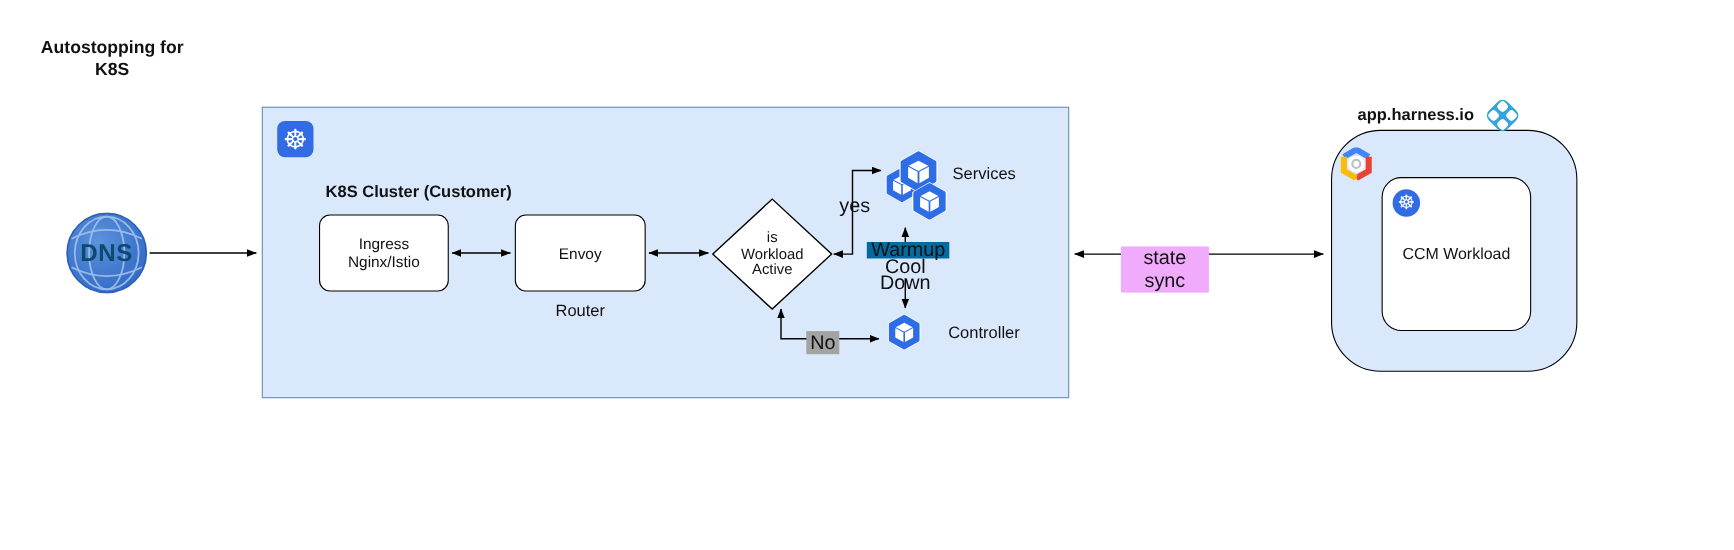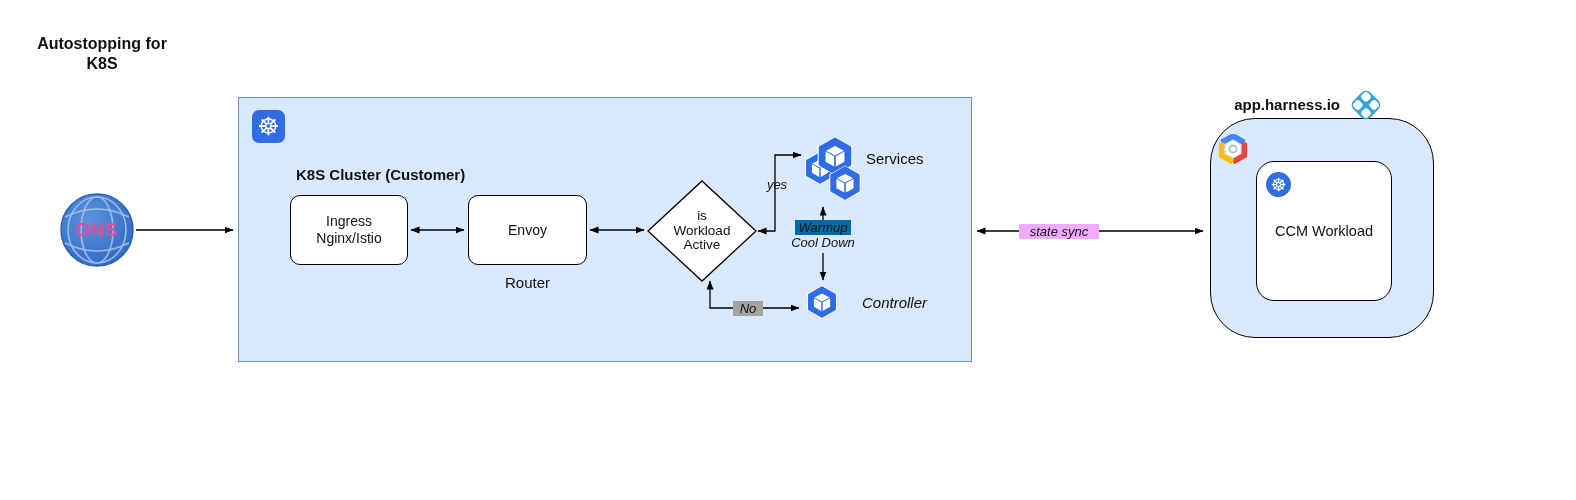--- a/index.html
+++ b/index.html
@@ -29,36 +29,36 @@
   
   .page-title { left:18px; top:34px; width:168px; font-size:16px; font-weight:bold;
                 line-height:20px; z-index:15; }
   .cluster-title { left:296px; top:118px; font-size:15px; font-weight:bold; z-index:15;margin-top:48px; }
   .harness-title { left:1150px; top:96px; width:190px; text-align:right;
                    font-size:15px; font-weight:bold; z-index:15; }
   .router-label { left:468px; top:274px; width:119px; font-size:15px; z-index:15; }
   .decision-label { left:647px; top:209px; width:110px; font-size:13.5px;
                     line-height:14.5px; z-index:15; }
   .services-label { left:866px; top:150px; font-size:15px; z-index:15; }
-  .controller-label { left:862px; top:294px; font-size:15px; z-index:15;font-style:italic; }
+  .controller-label { left:862px; top:294px; font-size:15px; z-index:15; }
   .ccm-label { left:1256px; top:223px; width:136px; font-size:14.5px; z-index:15; }
 
-  .edge-label { font-size:13px; z-index:15;font-style:italic; }
+  .edge-label { font-size:18px; z-index:15; }
   .yes-label { left:760px; top:177px; width:34px; }
   .no-label  { left:733px; top:301px; width:30px; background:#a3a3a3; }
   .warmup-label { left:788px; top:220px; width:70px; line-height:15px; }
   .warmup-label .l1 { background:#0369a1; padding:0 4px; display:inline-block; }
   .state-sync-label { left:1019px; top:224px; width:80px; background:#f0abfc; }
 
   
   .dns-node { left:60px; top:193px; width:74px; height:74px; z-index:10; }
   .dns-node svg { position:absolute; left:0; top:0; }
   .dns-text { position:absolute; left:0; top:0; width:74px; height:74px;
               display:flex; align-items:center; justify-content:center;
-              color:#ec4899; font-size:19px; font-weight:bold; letter-spacing:0.5px; }
+              color:#0c4a6e; font-size:22px; font-weight:bold; letter-spacing:0.5px; }
 
   
   .k8s-tile { left:252px; top:110px; width:33px; height:33px; background:#326ce5;
               border-radius:7px; display:flex; align-items:center; justify-content:center;
               z-index:15; }
   .k8s-tile span { color:#fff; font-size:25px; line-height:1;
                    font-family:"DejaVu Sans", sans-serif; }
   .k8s-round { left:1266px; top:172px; width:25px; height:25px; background:#326ce5;
                border-radius:50%; display:flex; align-items:center; justify-content:center;
                z-index:15; }

